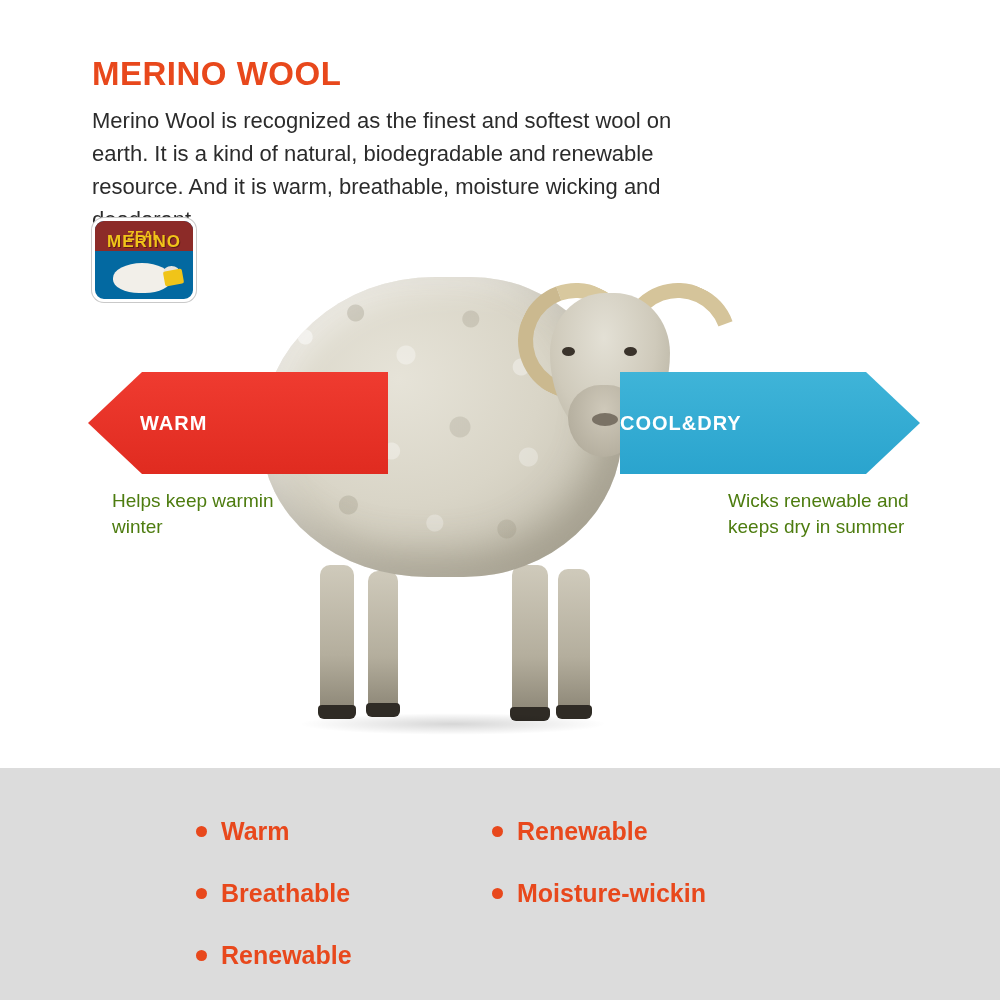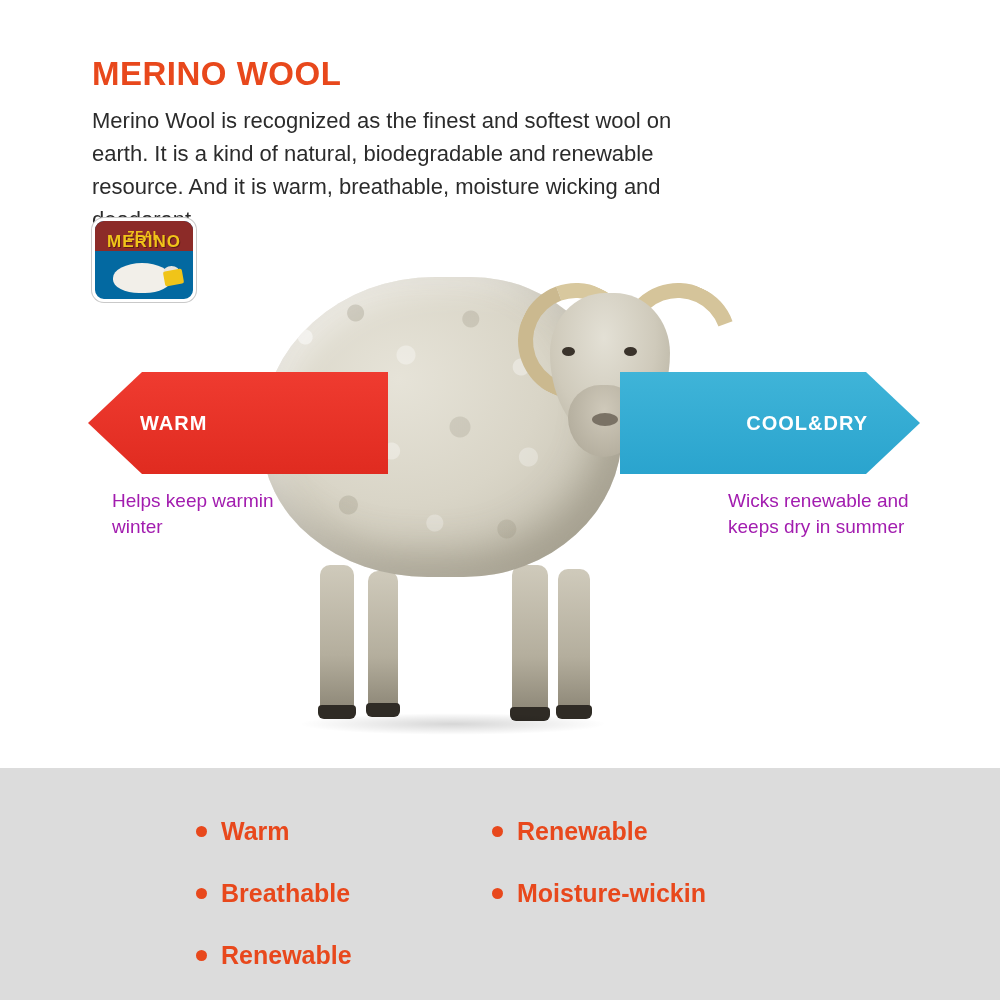--- a/index.html
+++ b/index.html
@@ -264,29 +264,29 @@
     clip-path: polygon(0% 50%, 18% 0%, 100% 0%, 100% 100%, 18% 100%);
     justify-content: flex-start;
     padding-left: 52px;
     box-sizing: border-box;
   }
   .arrow-cool {
     left: 620px;
     width: 300px;
     background: linear-gradient(180deg, #3fb4d8 0%, #2aa4ce 100%);
     clip-path: polygon(0% 0%, 82% 0%, 100% 50%, 82% 100%, 0% 100%);
-    justify-content: flex-end;
+    justify-content: flex-start;
     padding-right: 52px;
     box-sizing: border-box;
   }
 
   .caption {
     position: absolute;
     font-size: 19px;
-    color: #a21caf;
+    color: #4d7c0f;
     line-height: 1.35;
   }
   .caption-left {
     left: 112px;
     top: 488px;
     width: 190px;
   }
   .caption-right {
     left: 728px;
     top: 488px;

